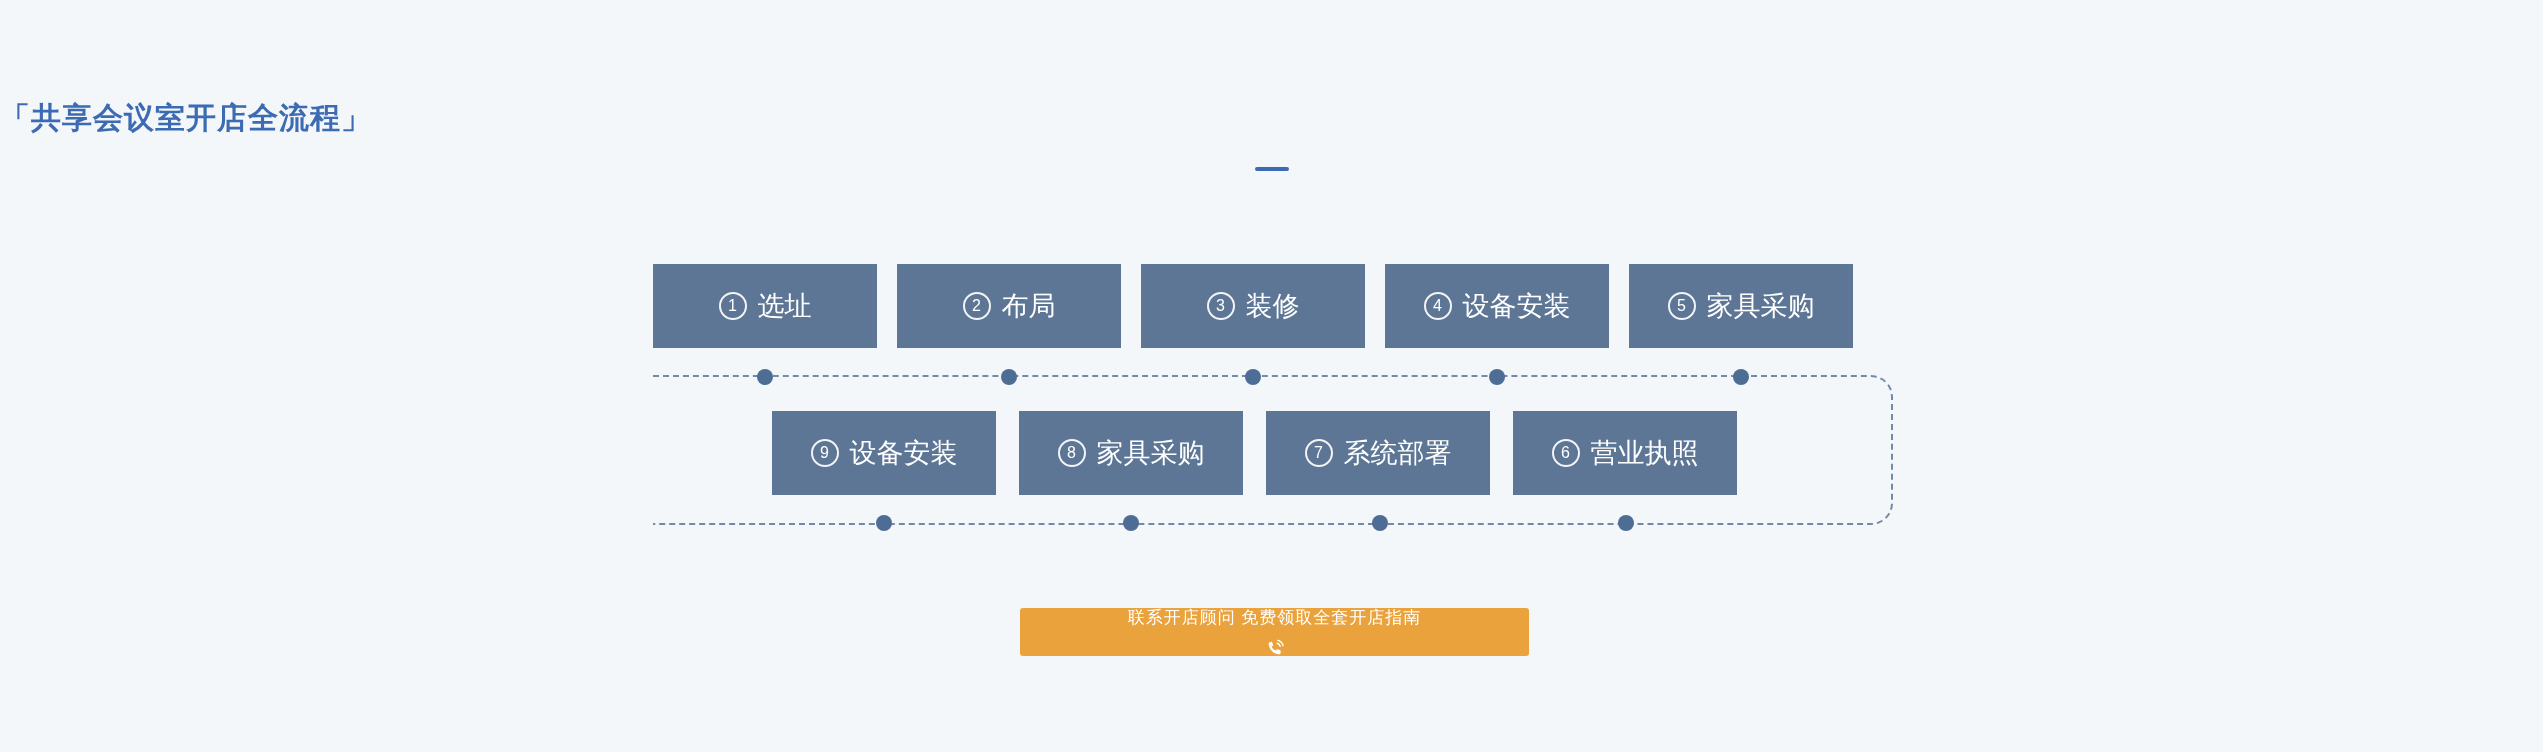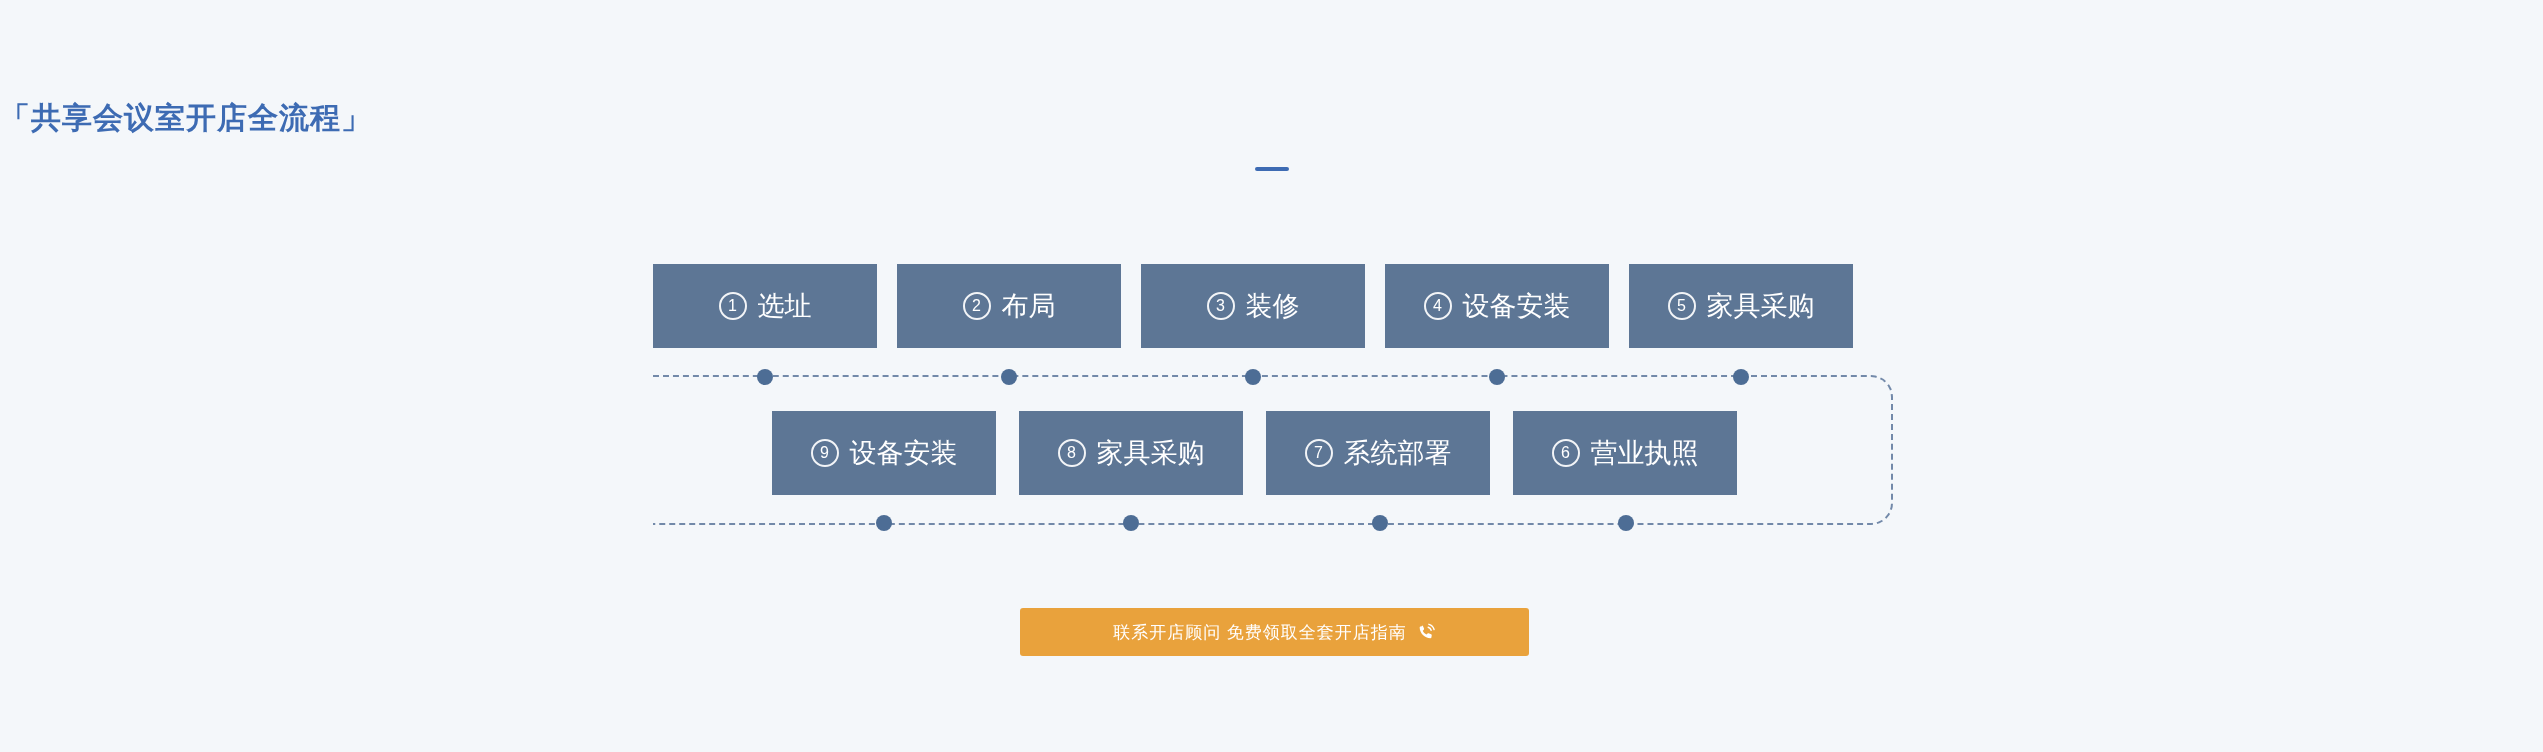--- a/index.html
+++ b/index.html
@@ -80,20 +80,21 @@
     background:#e9a23c;
     border:none;
     border-radius:3px;
     color:#ffffff;
     font-size:17px;
     font-family:inherit;
     display:flex;align-items:center;justify-content:center;
     gap:9px;
     cursor:pointer;
     letter-spacing:1px;
+    flex-direction:column;
   }
   .cta-button svg{display:block;}
 </style>
 </head>
 <body>
 
 <div class="canvas">
 
   <div class="section-title">「共享会议室开店全流程」</div>
   <div class="title-underline"></div>

